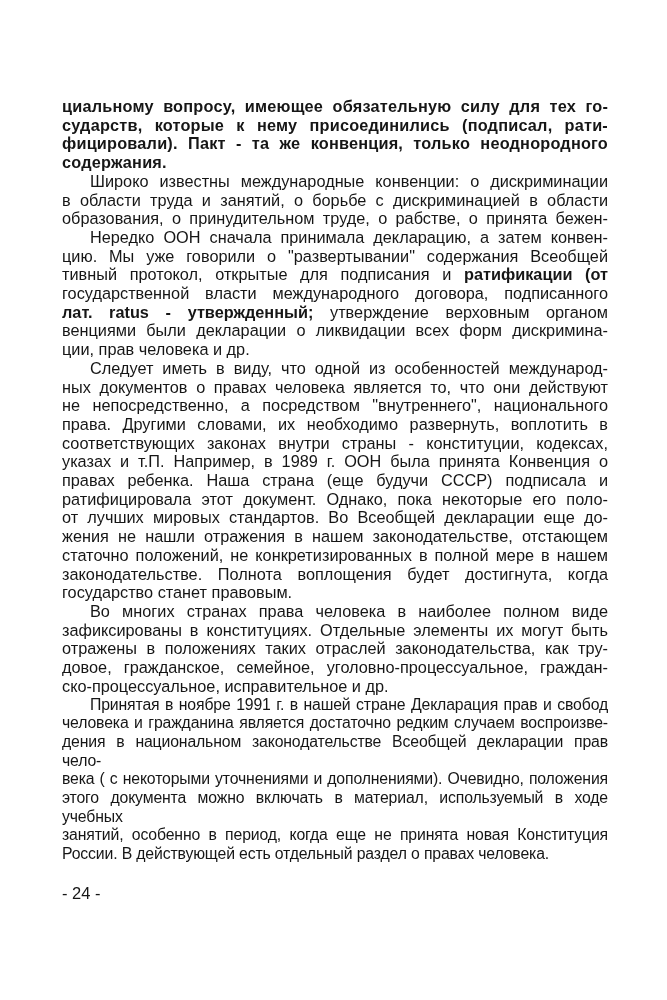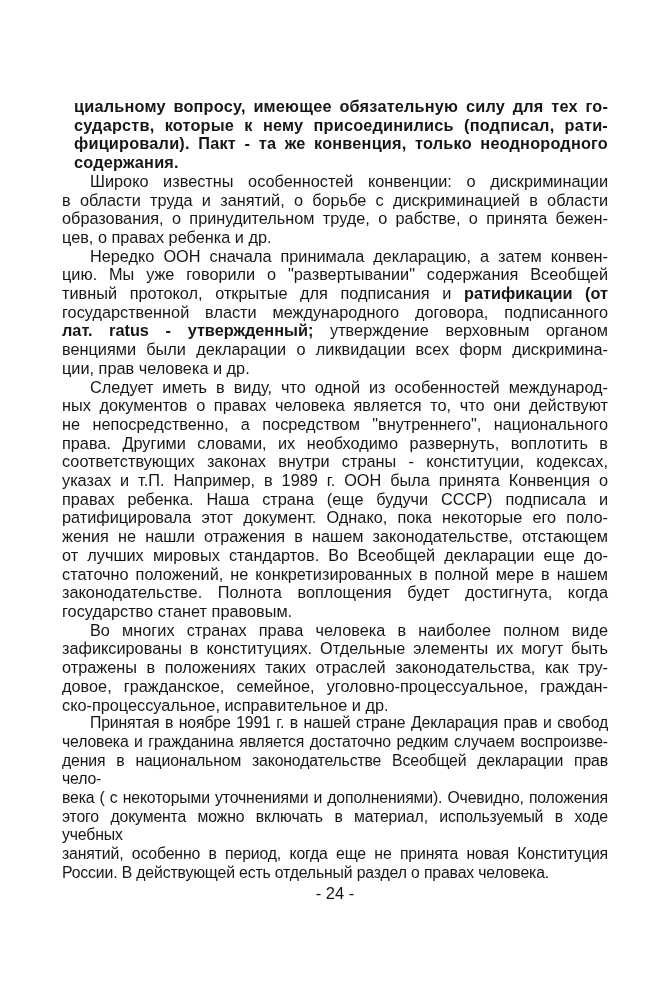--- a/index.html
+++ b/index.html
@@ -29,70 +29,68 @@
     text-align: justify;
     text-align-last: justify;
     -moz-text-align-last: justify;
     white-space: normal;
   }
   .line.last {
     text-align-last: left;
     -moz-text-align-last: left;
   }
   .line.indent { text-indent: 28px; }
-  .paragraph.bold .line { font-weight: bold; letter-spacing: 0.2px; margin-left: 12px; }
+  .paragraph.bold .line { font-weight: bold; letter-spacing: 0.2px; }
   .paragraph.condensed .line { font-size: 15.8px; letter-spacing: -0.15px; }
   .b { font-weight: bold; }
   .footer {
     position: absolute;
     left: 62px;
     top: 884px;
     width: 546px;
-    text-align: center;
     font-size: 16.5px;
     color: #161616;
   }
 </style>
 </head>
 <body>
 
 <div class="page">
   <div class="text-block">
       <div class="paragraph bold">
         <div class="line"><span>циальному вопросу, имеющее обязательную силу для тех го-</span></div>
         <div class="line"><span>сударств, которые к нему присоединились (подписал, рати-</span></div>
         <div class="line"><span>фицировали). Пакт - та же конвенция, только неоднородного</span></div>
         <div class="line last"><span>содержания.</span></div>
       </div>
       <div class="paragraph">
-        <div class="line indent"><span>Широко известны особенностей конвенции: о дискриминации</span></div>
+        <div class="line indent"><span>Широко известны международные конвенции: о дискриминации</span></div>
         <div class="line"><span>в области труда и занятий, о борьбе с дискриминацией в области</span></div>
         <div class="line"><span>образования, о принудительном труде, о рабстве, о принята бежен-</span></div>
-        <div class="line last"><span>цев, о правах ребенка и др.</span></div>
       </div>
       <div class="paragraph">
         <div class="line indent"><span>Нередко ООН сначала принимала декларацию, а затем конвен-</span></div>
         <div class="line"><span>цию. Мы уже говорили о "развертывании" содержания Всеобщей</span></div>
         <div class="line"><span>тивный протокол, открытые для подписания и </span><span class="b">ратификации (от</span></div>
         <div class="line"><span>государственной власти международного договора, подписанного</span></div>
         <div class="line"><span class="b">лат. ratus - утвержденный; </span><span>утверждение верховным органом</span></div>
         <div class="line"><span>венциями были декларации о ликвидации всех форм дискримина-</span></div>
         <div class="line last"><span>ции, прав человека и др.</span></div>
       </div>
       <div class="paragraph">
         <div class="line indent"><span>Следует иметь в виду, что одной из особенностей международ-</span></div>
         <div class="line"><span>ных документов о правах человека является то, что они действуют</span></div>
         <div class="line"><span>не непосредственно, а посредством "внутреннего", национального</span></div>
         <div class="line"><span>права. Другими словами, их необходимо развернуть, воплотить в</span></div>
         <div class="line"><span>соответствующих законах внутри страны - конституции, кодексах,</span></div>
         <div class="line"><span>указах и т.П. Например, в 1989 г. ООН была принята Конвенция о</span></div>
         <div class="line"><span>правах ребенка. Наша страна (еще будучи СССР) подписала и</span></div>
         <div class="line"><span>ратифицировала этот документ. Однако, пока некоторые его поло-</span></div>
+        <div class="line"><span>от лучших мировых стандартов. Во Всеобщей декларации еще до-</span></div>
         <div class="line"><span>жения не нашли отражения в нашем законодательстве, отстающем</span></div>
-        <div class="line"><span>от лучших мировых стандартов. Во Всеобщей декларации еще до-</span></div>
         <div class="line"><span>статочно положений, не конкретизированных в полной мере в нашем</span></div>
         <div class="line"><span>законодательстве. Полнота воплощения будет достигнута, когда</span></div>
         <div class="line last"><span>государство станет правовым.</span></div>
       </div>
       <div class="paragraph">
         <div class="line indent"><span>Во многих странах права человека в наиболее полном виде</span></div>
         <div class="line"><span>зафиксированы в конституциях. Отдельные элементы их могут быть</span></div>
         <div class="line"><span>отражены в положениях таких отраслей законодательства, как тру-</span></div>
         <div class="line"><span>довое, гражданское, семейное, уголовно-процессуальное, граждан-</span></div>
         <div class="line last"><span>ско-процессуальное, исправительное и др.</span></div>

